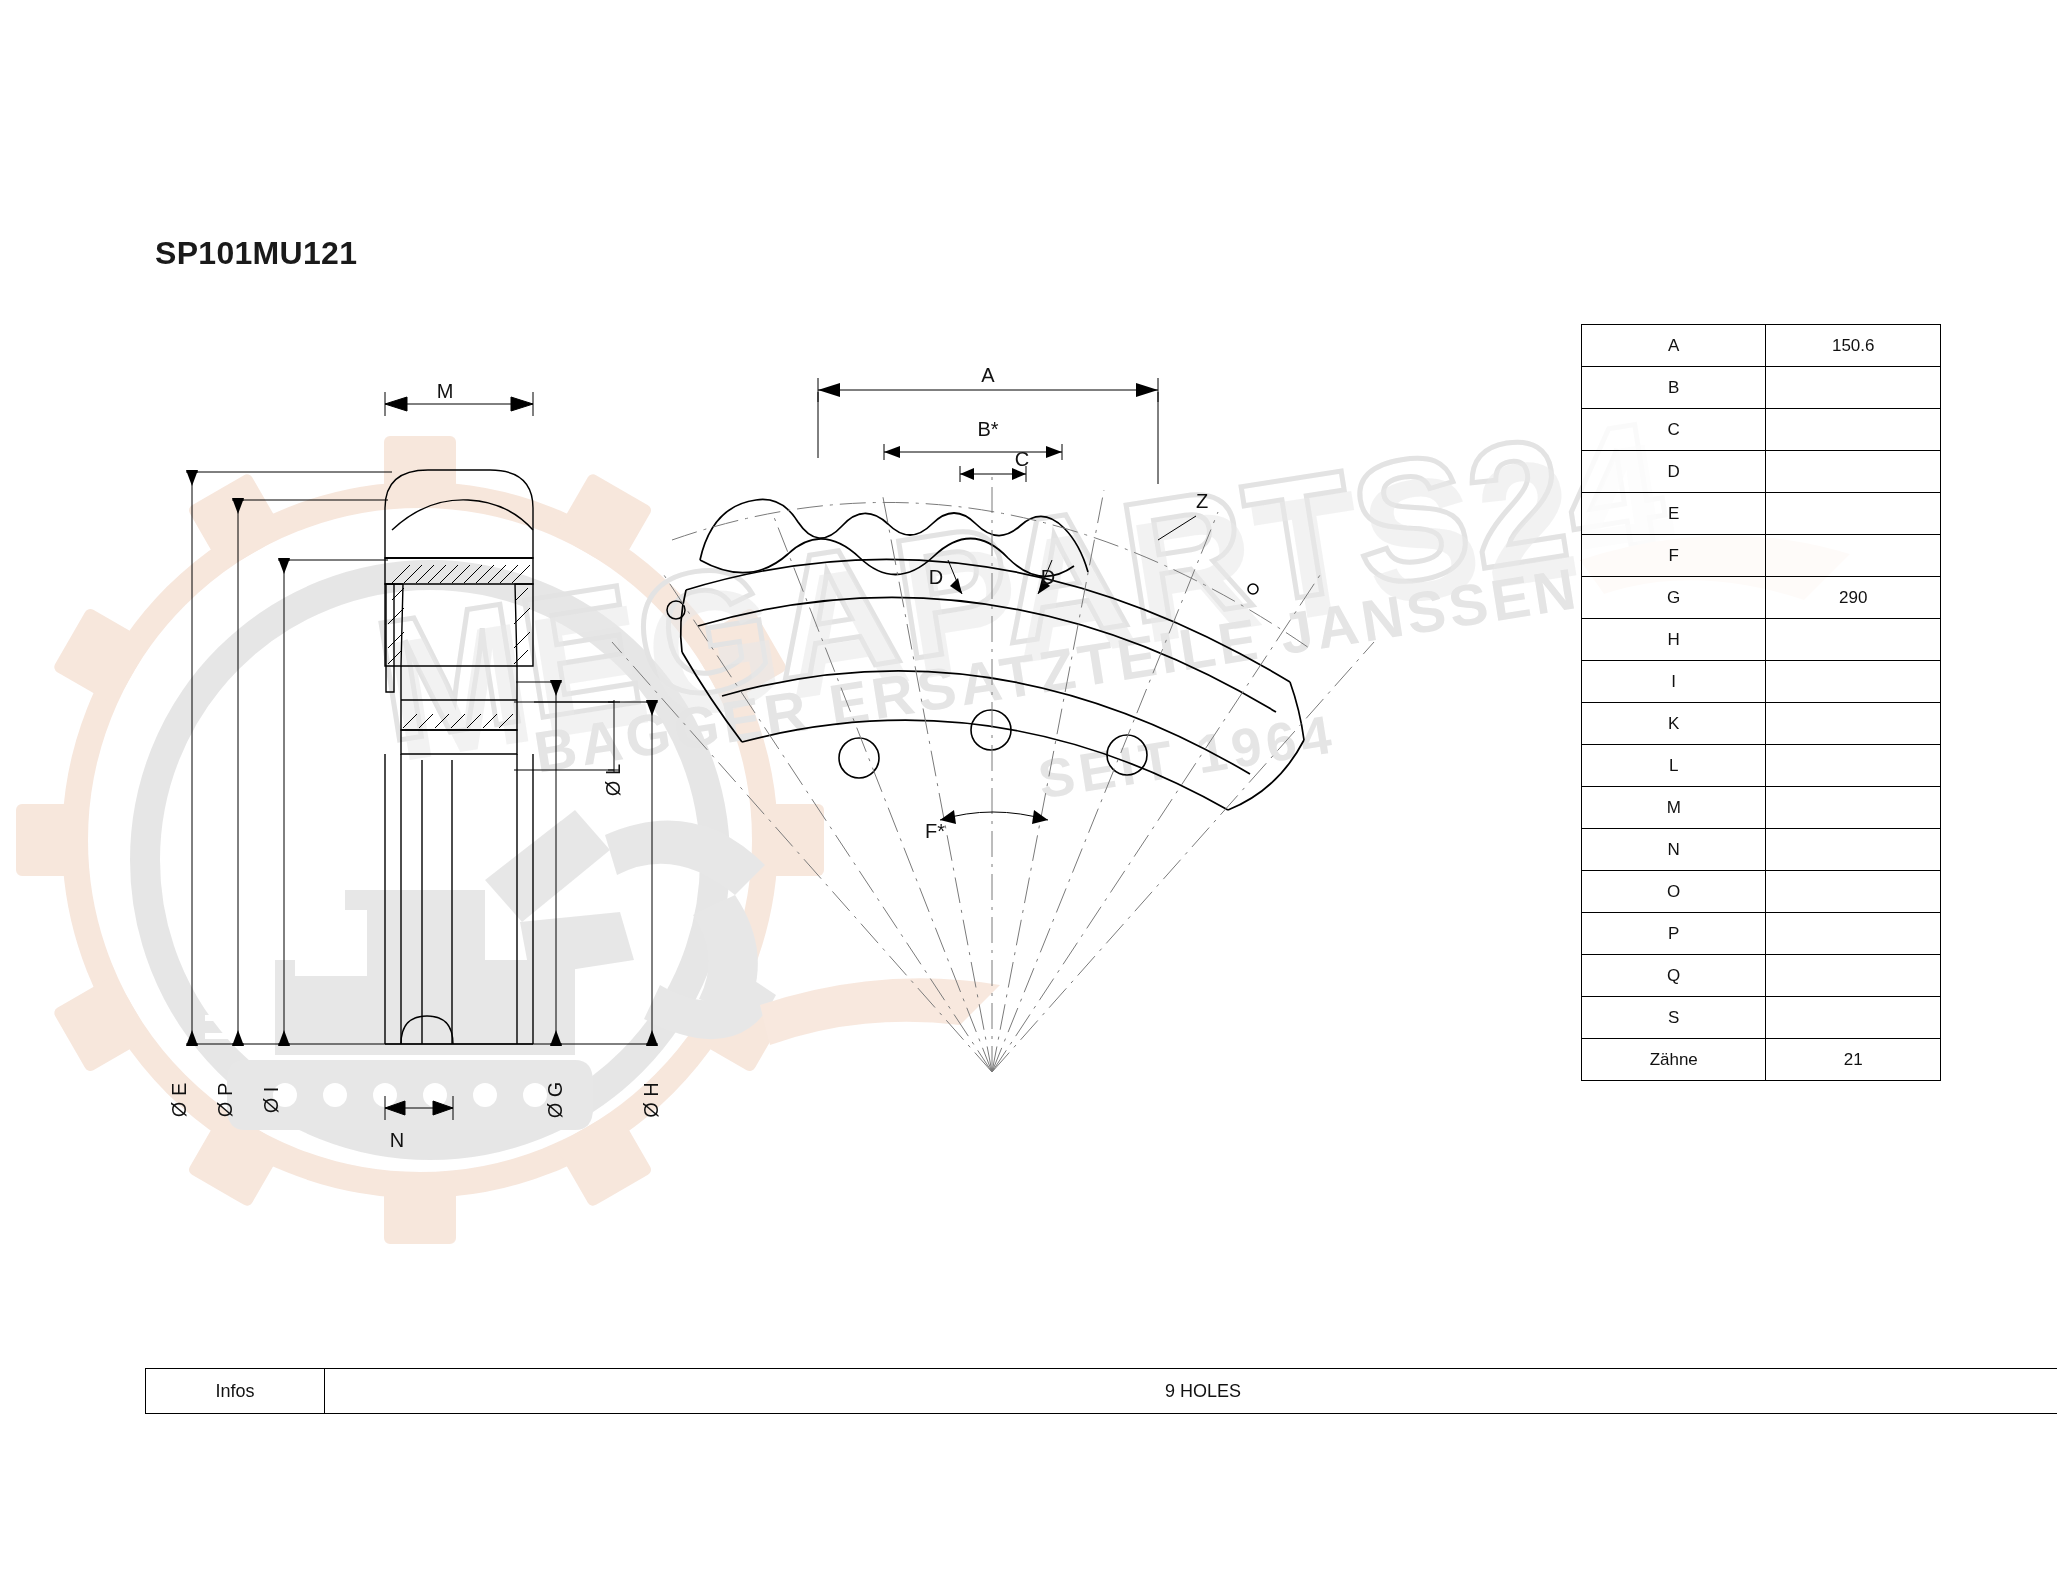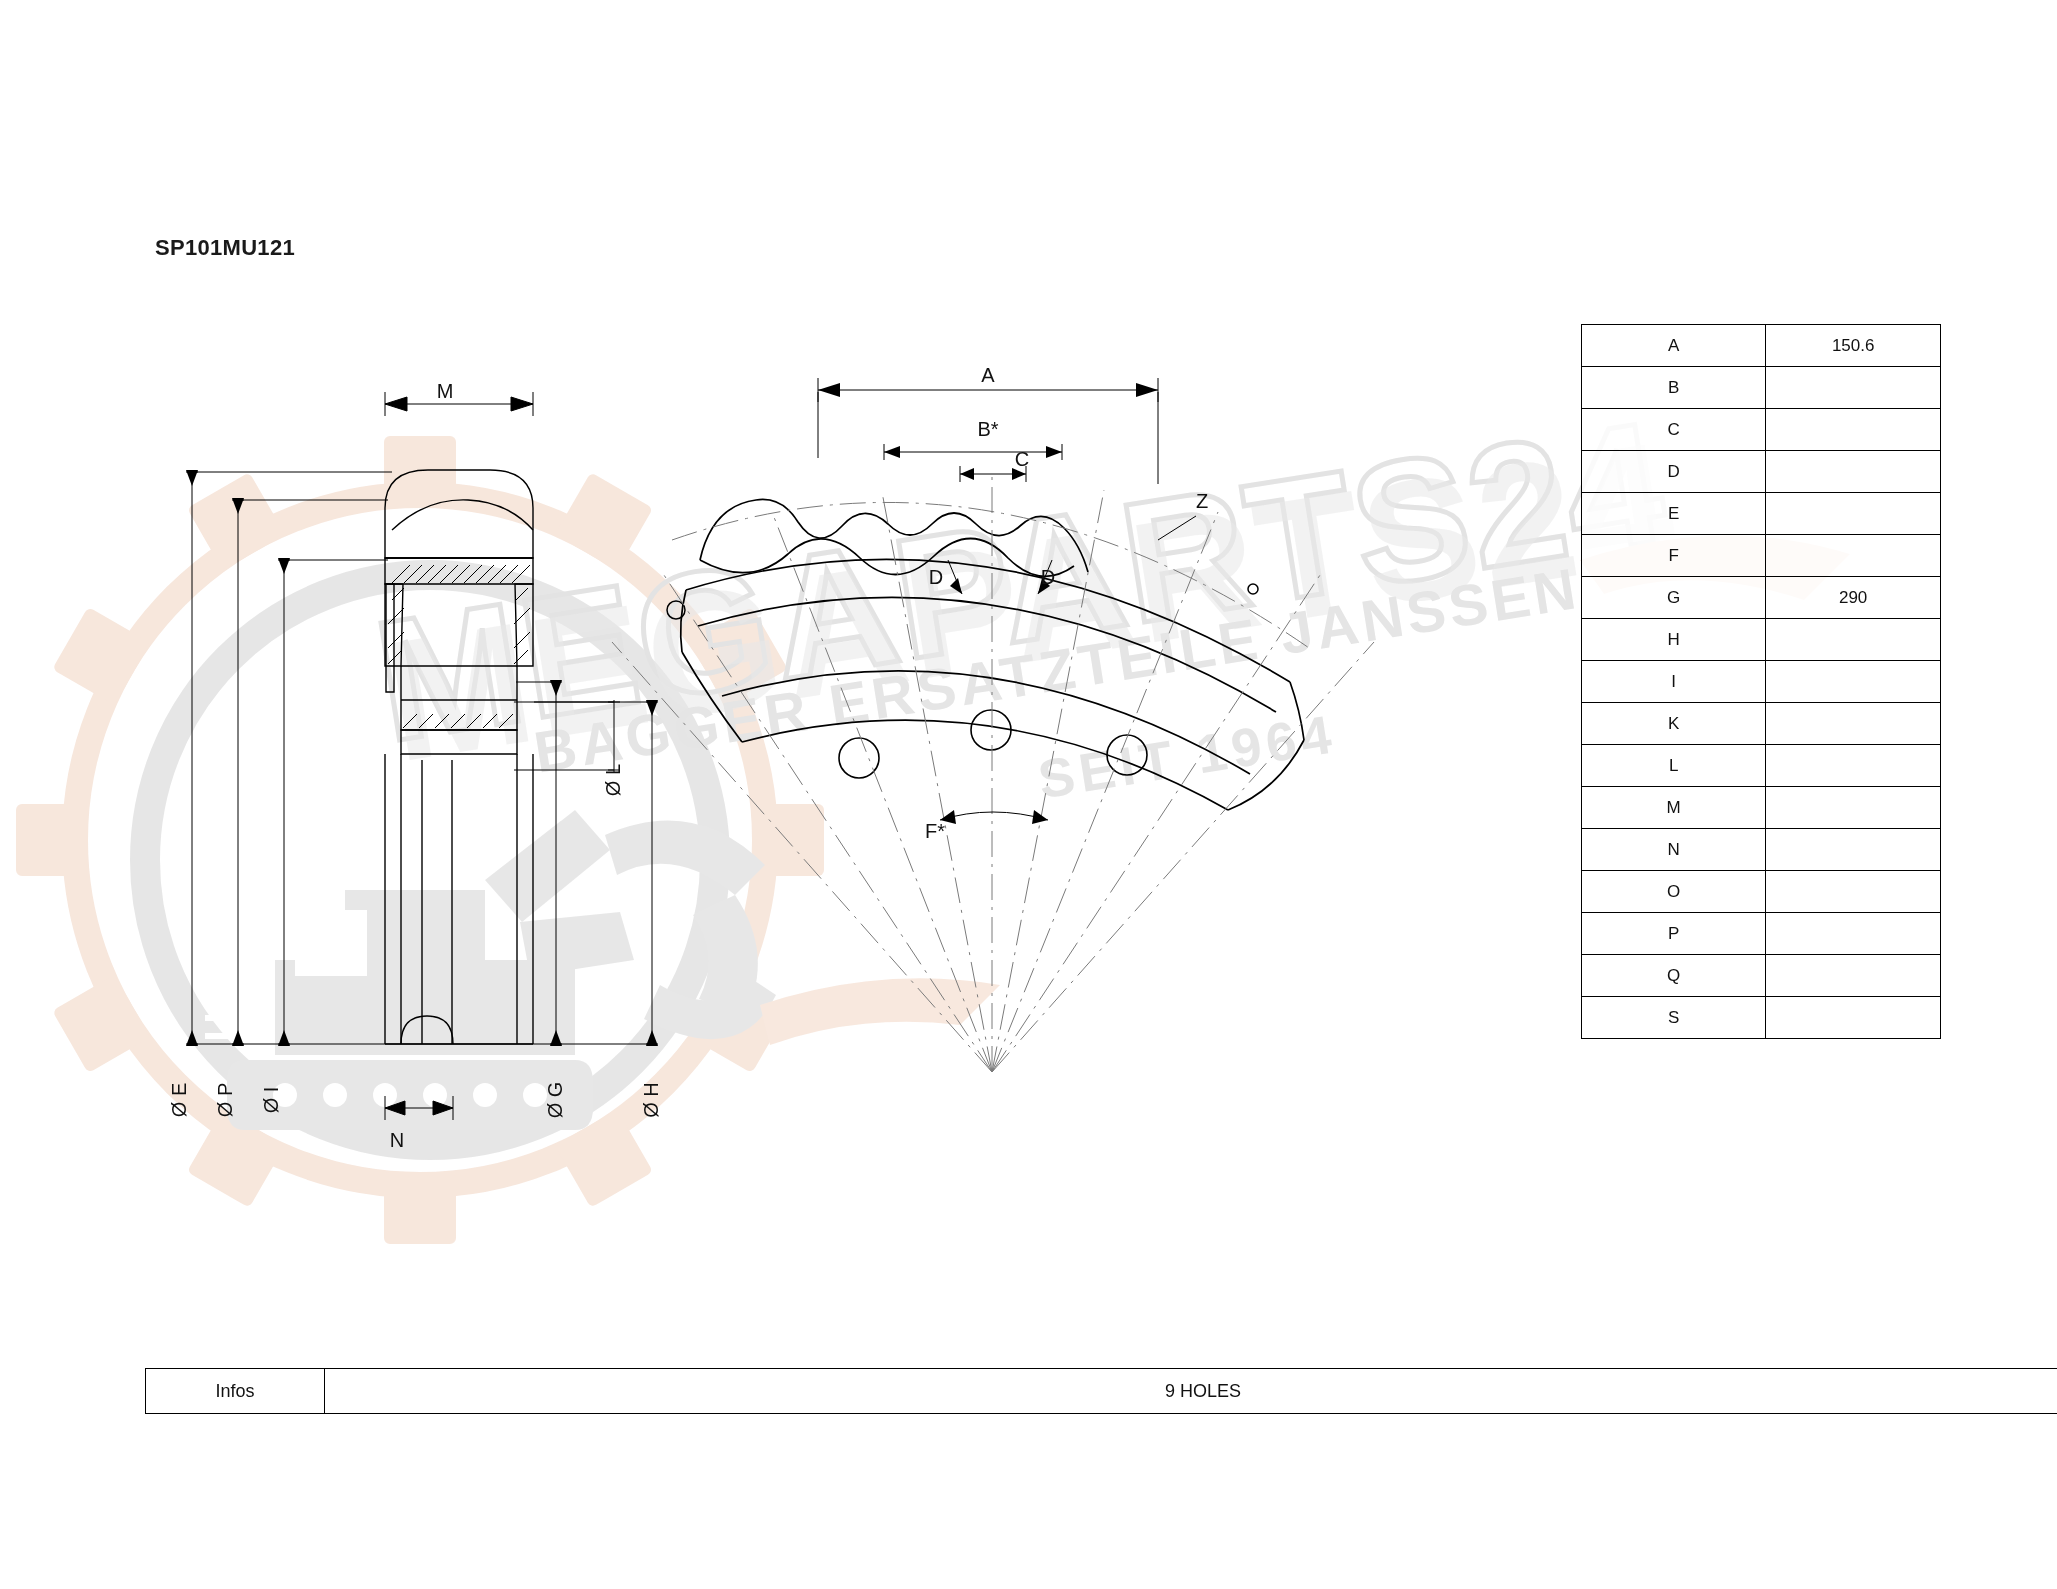--- a/index.html
+++ b/index.html
@@ -21,21 +21,21 @@
     width: 2057px;
     height: 1589px;
     background: #fff;
   }
 
   
   #part-title {
     position: absolute;
     left: 155px;
     top: 235px;
-    font-size: 22px;
+    font-size: 32px;
     font-weight: bold;
     color: #1a1a1a;
     letter-spacing: 0.3px;
   }
 
   
   #watermark {
     position: absolute;
     left: 0; top: 0;
     width: 2057px;
@@ -537,20 +537,24 @@
         <td class="val"></td>
       </tr>
       <tr>
         <td class="key">Q</td>
         <td class="val"></td>
       </tr>
       <tr>
         <td class="key">S</td>
         <td class="val"></td>
       </tr>
+      <tr>
+        <td class="key">Zähne</td>
+        <td class="val">21</td>
+      </tr>
     </tbody>
   </table>
 
   <table id="infos-table">
     <tbody>
       <tr>
         <td class="lbl">Infos</td>
         <td class="value">9 HOLES</td>
       </tr>
     </tbody>

